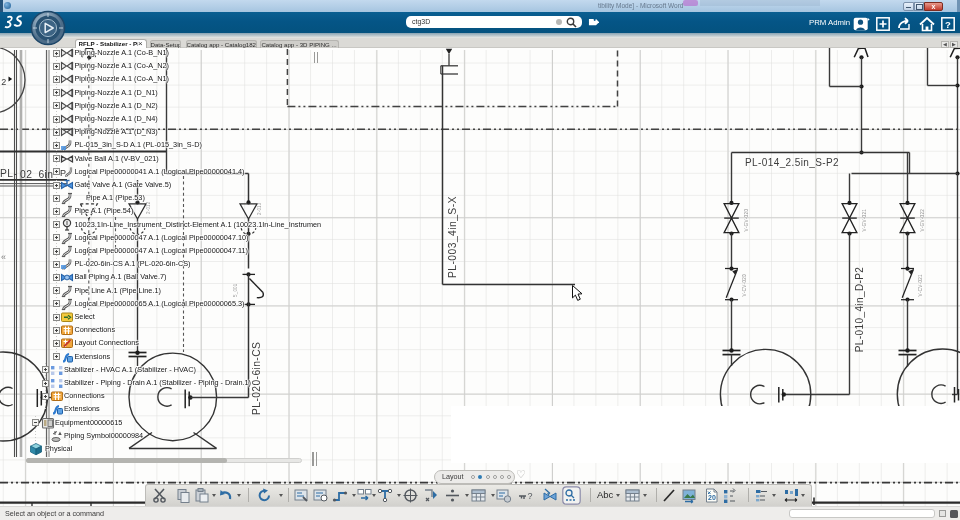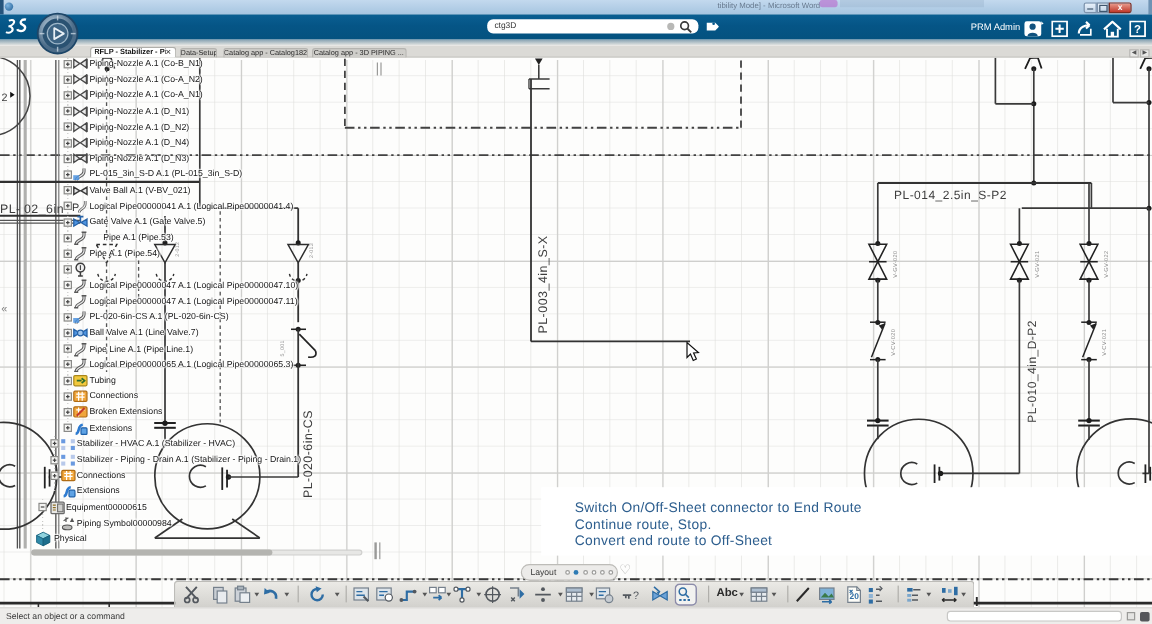--- a/index.html
+++ b/index.html
@@ -292,20 +292,21 @@
         <line x1="1.8" y1="12.5" x2="5.2" y2="12.5" stroke="#585858" stroke-width="1.2"></line>
       </svg></div>
 <div class="trow" style="left:74.5px;top:206.4px">Pipe A.1 (Pipe.54)</div>
 <div class="tbox plus" style="left:52.5px;top:221.1px"></div>
 <div class="ticon" style="left:60px;top:217.6px"><svg width="14" height="14" viewBox="0 0 14 14">
         <circle cx="7" cy="5" r="3.6" fill="#f0f0f0" stroke="#3c3c3c" stroke-width="1.2"></circle>
         <line x1="7" y1="8.6" x2="7" y2="12" stroke="#3c3c3c" stroke-width="1.3"></line>
         <line x1="5" y1="12" x2="9" y2="12" stroke="#3c3c3c" stroke-width="1.2"></line>
         <line x1="7" y1="3" x2="7" y2="7" stroke="#3c3c3c" stroke-width="0.9"></line>
       </svg></div>
+<div class="trow" style="left:74.5px;top:219.6px">10023.1In-Line_Instrument_Distinct-Element A.1 (10023.1In-Line_Instrumen</div>
 <div class="tbox plus" style="left:52.5px;top:234.3px"></div>
 <div class="ticon" style="left:60px;top:230.8px"><svg width="14" height="14" viewBox="0 0 14 14">
         <path d="M3.5,12.5 C3.5,8.5 10,9.5 10,5 L10,2.5" fill="none" stroke="#585858" stroke-width="2.6"></path>
         <path d="M3.5,12.5 C3.5,8.5 10,9.5 10,5 L10,2.5" fill="none" stroke="#e9e9e9" stroke-width="1"></path>
         <line x1="8" y1="2.5" x2="12" y2="2.5" stroke="#585858" stroke-width="1.2"></line>
         <line x1="1.8" y1="12.5" x2="5.2" y2="12.5" stroke="#585858" stroke-width="1.2"></line>
       </svg></div>
 <div class="trow" style="left:74.5px;top:232.8px">Logical Pipe00000047 A.1 (Logical Pipe00000047.10)</div>
 <div class="tbox plus" style="left:52.5px;top:247.5px"></div>
 <div class="ticon" style="left:60px;top:244.0px"><svg width="14" height="14" viewBox="0 0 14 14">
@@ -320,21 +321,21 @@
         <path d="M3.5,12.5 C3.5,8.5 10,9.5 10,5 L10,2.5" fill="none" stroke="#585858" stroke-width="2.6"></path>
         <path d="M3.5,12.5 C3.5,8.5 10,9.5 10,5 L10,2.5" fill="none" stroke="#e9e9e9" stroke-width="1"></path>
         <rect x="1" y="8" width="5" height="4" fill="#4e94e0" opacity="0.85"></rect>
       </svg></div>
 <div class="trow" style="left:74.5px;top:259.2px">PL-020-6in-CS A.1 (PL-020-6in-CS)</div>
 <div class="tbox plus" style="left:52.5px;top:273.9px"></div>
 <div class="ticon" style="left:60px;top:270.4px"><svg width="14" height="14" viewBox="0 0 14 14">
         <path d="M1.5,4.5 L6.5,7.5 L1.5,10.5 Z M12.5,4.5 L7.5,7.5 L12.5,10.5 Z" fill="#4e94e0" stroke="#2763a8" stroke-width="1.1"></path>
         <circle cx="7" cy="7.5" r="2.4" fill="#9cc4ee" stroke="#2763a8" stroke-width="1"></circle>
       </svg></div>
-<div class="trow" style="left:74.5px;top:272.4px">Ball Valve A.1 (Line Valve.7)</div>
+<div class="trow" style="left:74.5px;top:272.4px">Ball Piping A.1 (Ball Valve.7)</div>
 <div class="tbox plus" style="left:52.5px;top:287.1px"></div>
 <div class="ticon" style="left:60px;top:283.6px"><svg width="14" height="14" viewBox="0 0 14 14">
         <path d="M3.5,12.5 C3.5,8.5 10,9.5 10,5 L10,2.5" fill="none" stroke="#585858" stroke-width="2.6"></path>
         <path d="M3.5,12.5 C3.5,8.5 10,9.5 10,5 L10,2.5" fill="none" stroke="#e9e9e9" stroke-width="1"></path>
         <line x1="8" y1="2.5" x2="12" y2="2.5" stroke="#585858" stroke-width="1.2"></line>
         <line x1="1.8" y1="12.5" x2="5.2" y2="12.5" stroke="#585858" stroke-width="1.2"></line>
       </svg></div>
 <div class="trow" style="left:74.5px;top:285.6px">Pipe Line A.1 (Pipe Line.1)</div>
 <div class="tbox plus" style="left:52.5px;top:300.3px"></div>
 <div class="ticon" style="left:60px;top:296.8px"><svg width="14" height="14" viewBox="0 0 14 14">
@@ -342,34 +343,34 @@
         <path d="M3.5,12.5 C3.5,8.5 10,9.5 10,5 L10,2.5" fill="none" stroke="#e9e9e9" stroke-width="1"></path>
         <line x1="8" y1="2.5" x2="12" y2="2.5" stroke="#585858" stroke-width="1.2"></line>
         <line x1="1.8" y1="12.5" x2="5.2" y2="12.5" stroke="#585858" stroke-width="1.2"></line>
       </svg></div>
 <div class="trow" style="left:74.5px;top:298.8px">Logical Pipe00000065 A.1 (Logical Pipe00000065.3)</div>
 <div class="tbox plus" style="left:52.5px;top:313.5px"></div>
 <div class="ticon" style="left:60px;top:310.0px"><svg width="14" height="14" viewBox="0 0 14 14">
         <rect x="1.5" y="3" width="11" height="8.5" rx="1" fill="#f3c93d" stroke="#a8861a" stroke-width="1"></rect>
         <path d="M4,7.2 L8,7.2 M8,5.2 L10.5,7.2 L8,9.2" fill="none" stroke="#2e6e2e" stroke-width="1.4"></path>
       </svg></div>
-<div class="trow" style="left:74.5px;top:312.0px">Tubing</div>
+<div class="trow" style="left:74.5px;top:312.0px">Select</div>
 <div class="tbox plus" style="left:52.5px;top:326.7px"></div>
 <div class="ticon" style="left:60px;top:323.2px"><svg width="14" height="14" viewBox="0 0 14 14">
         <rect x="1.5" y="3" width="11" height="8.5" rx="1" fill="#f0a63c" stroke="#b06c14" stroke-width="1"></rect>
         <path d="M3.5,5.5 H10.5 M3.5,8 H10.5 M5.5,3.5 V11 M8.5,3.5 V11" stroke="#fff" stroke-width="1"></path>
       </svg></div>
 <div class="trow" style="left:74.5px;top:325.2px">Connections</div>
 <div class="tbox plus" style="left:52.5px;top:339.9px"></div>
 <div class="ticon" style="left:60px;top:336.4px"><svg width="14" height="14" viewBox="0 0 14 14">
         <rect x="1.5" y="3" width="11" height="8.5" rx="1" fill="#f0a63c" stroke="#b06c14" stroke-width="1"></rect>
         <path d="M3.5,5.5 H10.5 M5.5,3.5 V11" stroke="#fff" stroke-width="1"></path>
         <path d="M4,10.5 L10.5,4" stroke="#c43a2a" stroke-width="1.8"></path>
       </svg></div>
-<div class="trow" style="left:74.5px;top:338.4px">Broken Extensions</div>
+<div class="trow" style="left:74.5px;top:338.4px">Layout Connections</div>
 <div class="tbox plus" style="left:52.5px;top:353.1px"></div>
 <div class="ticon" style="left:60px;top:349.6px"><svg width="14" height="14" viewBox="0 0 14 14">
         <path d="M3,11.5 C7,11.5 4,4.5 9,4 " fill="none" stroke="#2e7bd0" stroke-width="2.2"></path>
         <rect x="7.5" y="6.5" width="5" height="5.5" rx="0.8" fill="#5ea2e4" stroke="#1d5fa8" stroke-width="1"></rect>
       </svg></div>
 <div class="trow" style="left:74.5px;top:351.6px">Extensions</div>
 <div class="tbox plus" style="left:41.8px;top:366.3px"></div>
 <div class="ticon" style="left:49.5px;top:362.8px"><svg width="14" height="14" viewBox="0 0 14 14">
         <rect x="1" y="3" width="3.4" height="3.4" fill="#6a9ae0"></rect>
         <rect x="9" y="3" width="3.4" height="3.4" fill="#b8c9ea"></rect>
@@ -409,21 +410,20 @@
         <ellipse cx="6" cy="10.5" rx="4" ry="2" fill="#bdbdbb" stroke="#555" stroke-width="0.9"></ellipse>
       </svg></div>
 <div class="trow" style="left:64px;top:430.8px">Piping Symbol00000984</div>
 <div class="ticon" style="left:28.5px;top:442.0px"><svg width="14" height="14" viewBox="0 0 14 14">
         <path d="M7,1.5 L12.5,4.2 L7,7 L1.5,4.2 Z" fill="#8fd2de" stroke="#1f6b86" stroke-width="0.8"></path>
         <path d="M1.5,4.2 L7,7 L7,12.8 L1.5,10 Z" fill="#2f89a8" stroke="#1f6b86" stroke-width="0.8"></path>
         <path d="M12.5,4.2 L7,7 L7,12.8 L12.5,10 Z" fill="#1d6e8d" stroke="#155d78" stroke-width="0.8"></path>
       </svg></div>
 <div class="trow" style="left:45px;top:444.0px">Physical</div>
 <div class="abs" style="left:451px;top:406px;width:509px;height:57px;background:#fff"></div>
-<div class="abs" style="left:479px;top:418px;font-size:11.5px;line-height:13.6px;color:#2d5e8e;letter-spacing:0.25px">Switch On/Off-Sheet connector to End Route<br>Continue route, Stop.<br>Convert end route to Off-Sheet</div>
 <div class="abs" style="left:26px;top:457.5px;width:276px;height:5.5px;background:#e7e7e5;border:1px solid #d0d0ce;border-radius:3px;box-sizing:border-box"></div>
 <div class="abs" style="left:26px;top:457.5px;width:201px;height:5.5px;background:#b4b4b0;border-radius:3px"></div>
 <div class="abs" style="left:312px;top:452px;width:1.5px;height:14px;background:#9a9a98"></div>
 <div class="abs" style="left:315.5px;top:452px;width:1.5px;height:14px;background:#9a9a98"></div>
 <div class="abs" style="left:433.5px;top:469.5px;width:81px;height:14px;background:#eceBe9;border:1px solid #bdbcb8;border-radius:7px;box-sizing:border-box"></div>
 <div class="abs" style="left:442px;top:472px;font-size:7.2px;color:#3a3a3a">Layout</div>
 <div class="abs" style="left:470.5px;top:474.6px;width:4px;height:4px;border-radius:50%;background:#fff;border:1px solid #9a9a98;box-sizing:border-box"></div>
 <div class="abs" style="left:478px;top:474.6px;width:4px;height:4px;border-radius:50%;background:#2e7bb4"></div>
 <div class="abs" style="left:485.5px;top:474.6px;width:4px;height:4px;border-radius:50%;background:#fff;border:1px solid #9a9a98;box-sizing:border-box"></div>
 <div class="abs" style="left:492.5px;top:474.6px;width:4px;height:4px;border-radius:50%;background:#fff;border:1px solid #9a9a98;box-sizing:border-box"></div>
@@ -523,21 +523,21 @@
         <path d="M8,6.5 l-3,-0.5 l1.6,2.6 Z" fill="#2e6da4"></path>
       </svg></div>
 <div class="abs" style="left:562px;top:486px"><svg width="19" height="19" viewBox="0 0 19 19">
         <rect x="0.8" y="0.8" width="17.4" height="17.4" rx="3.5" fill="#f2f2f0" stroke="#8c8caa" stroke-width="1.2"></rect>
         <circle cx="7" cy="7" r="3" fill="none" stroke="#2e6da4" stroke-width="1.3"></circle>
         <path d="M9,9 L12,12" stroke="#2e6da4" stroke-width="1.3"></path>
         <path d="M4,14 h2 M7.5,14 h2 M11,14 h2" stroke="#2e6da4" stroke-width="1.6"></path>
       </svg></div>
 <div class="sep" style="left:590px"></div>
 <div class="abs" style="left:597px;top:487px;width:22px;height:17px">
-      <div style="position:absolute;top:2px;font-size:9.5px;color:#2a2a2a;font-weight:bold">Abc</div>
+      <div style="position:absolute;top:2px;font-size:9.5px;color:#2a2a2a;font-weight:normal">Abc</div>
     </div>
 <div class="drop" style="left:616px"></div>
 <div class="tb-ic" style="left:624px;width:17px"><svg width="17" height="17" viewBox="0 0 17 17">
         <rect x="2" y="3" width="13" height="11" fill="#e7ebef" stroke="#75808c"></rect>
         <path d="M2,6.5 H15 M2,10 H15 M6.3,3 V14 M10.6,3 V14" stroke="#75808c" stroke-width="1"></path>
         <rect x="2" y="3" width="13" height="3.5" fill="#aebfd0" stroke="#75808c"></rect>
       </svg></div>
 <div class="drop" style="left:643px"></div>
 <div class="sep" style="left:656px"></div>
 <div class="tb-ic" style="left:661px;width:17px"><svg width="17" height="17" viewBox="0 0 17 17">

